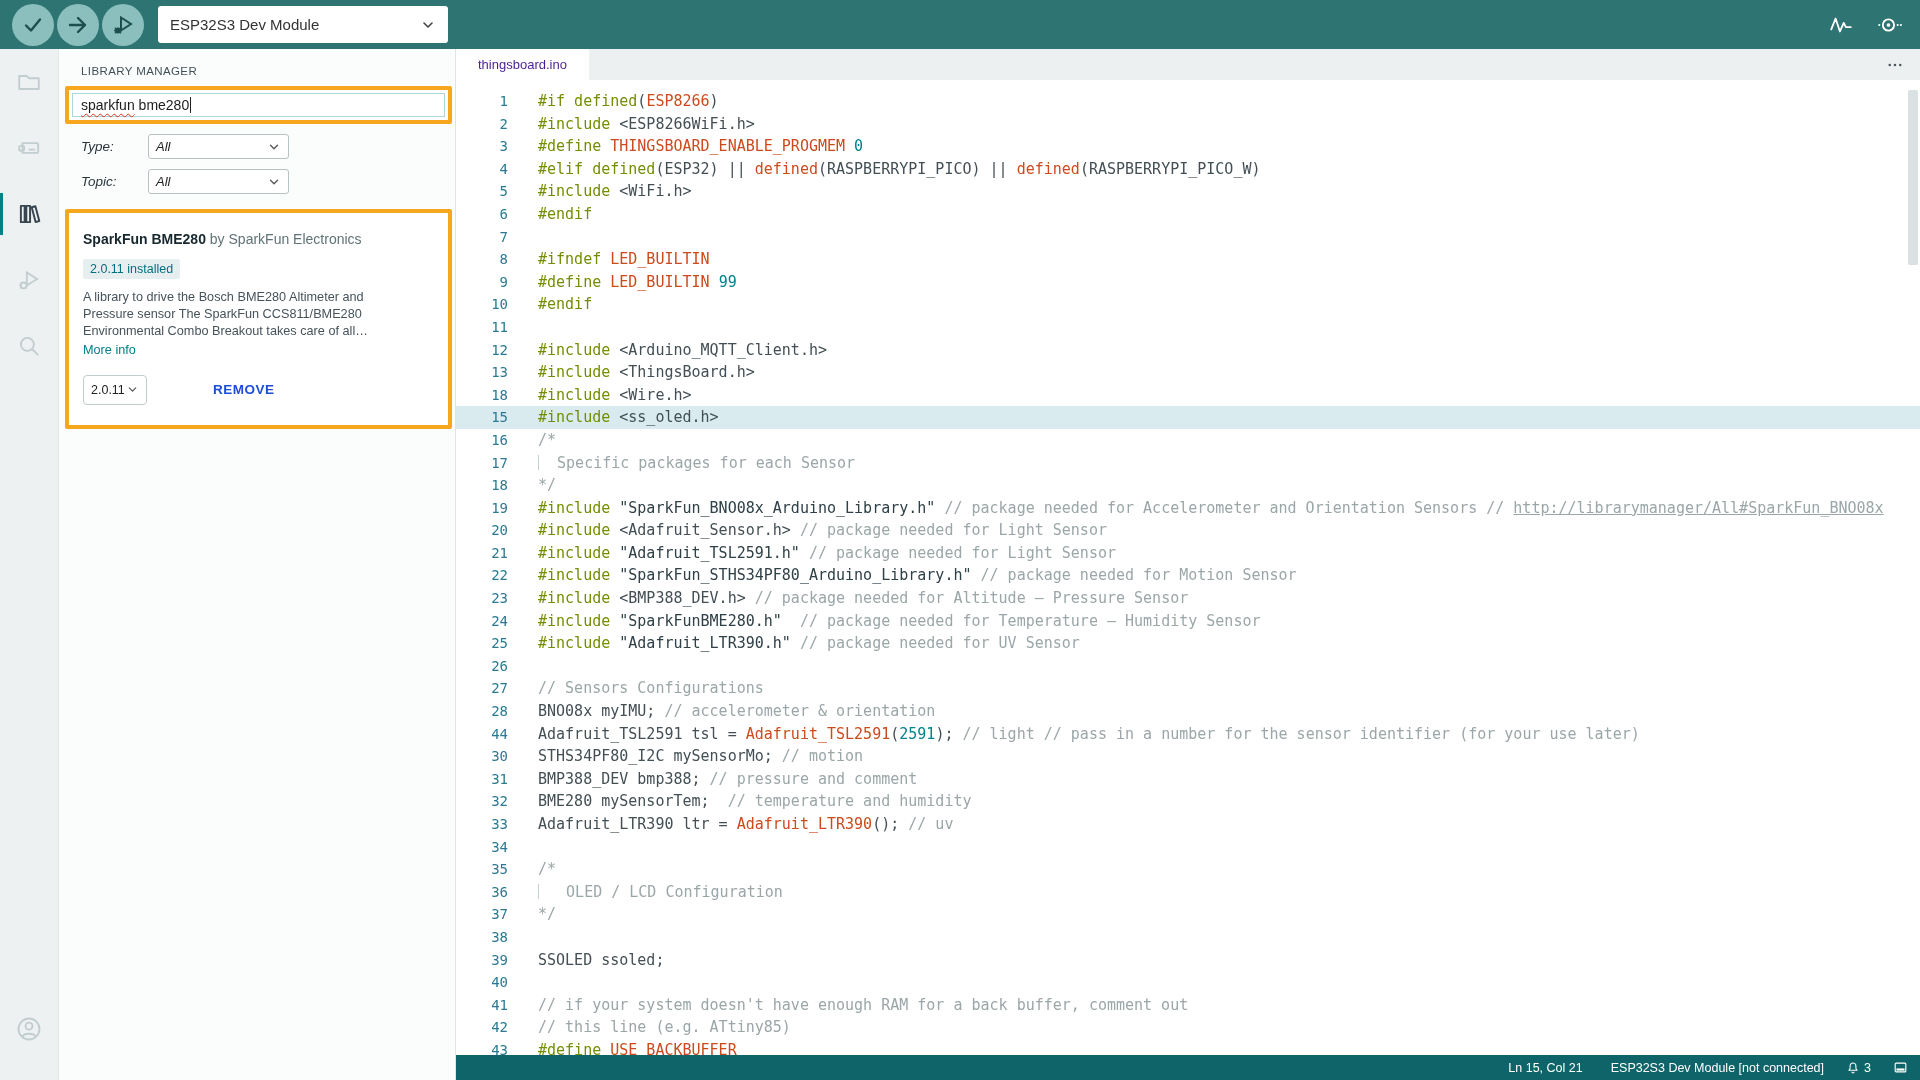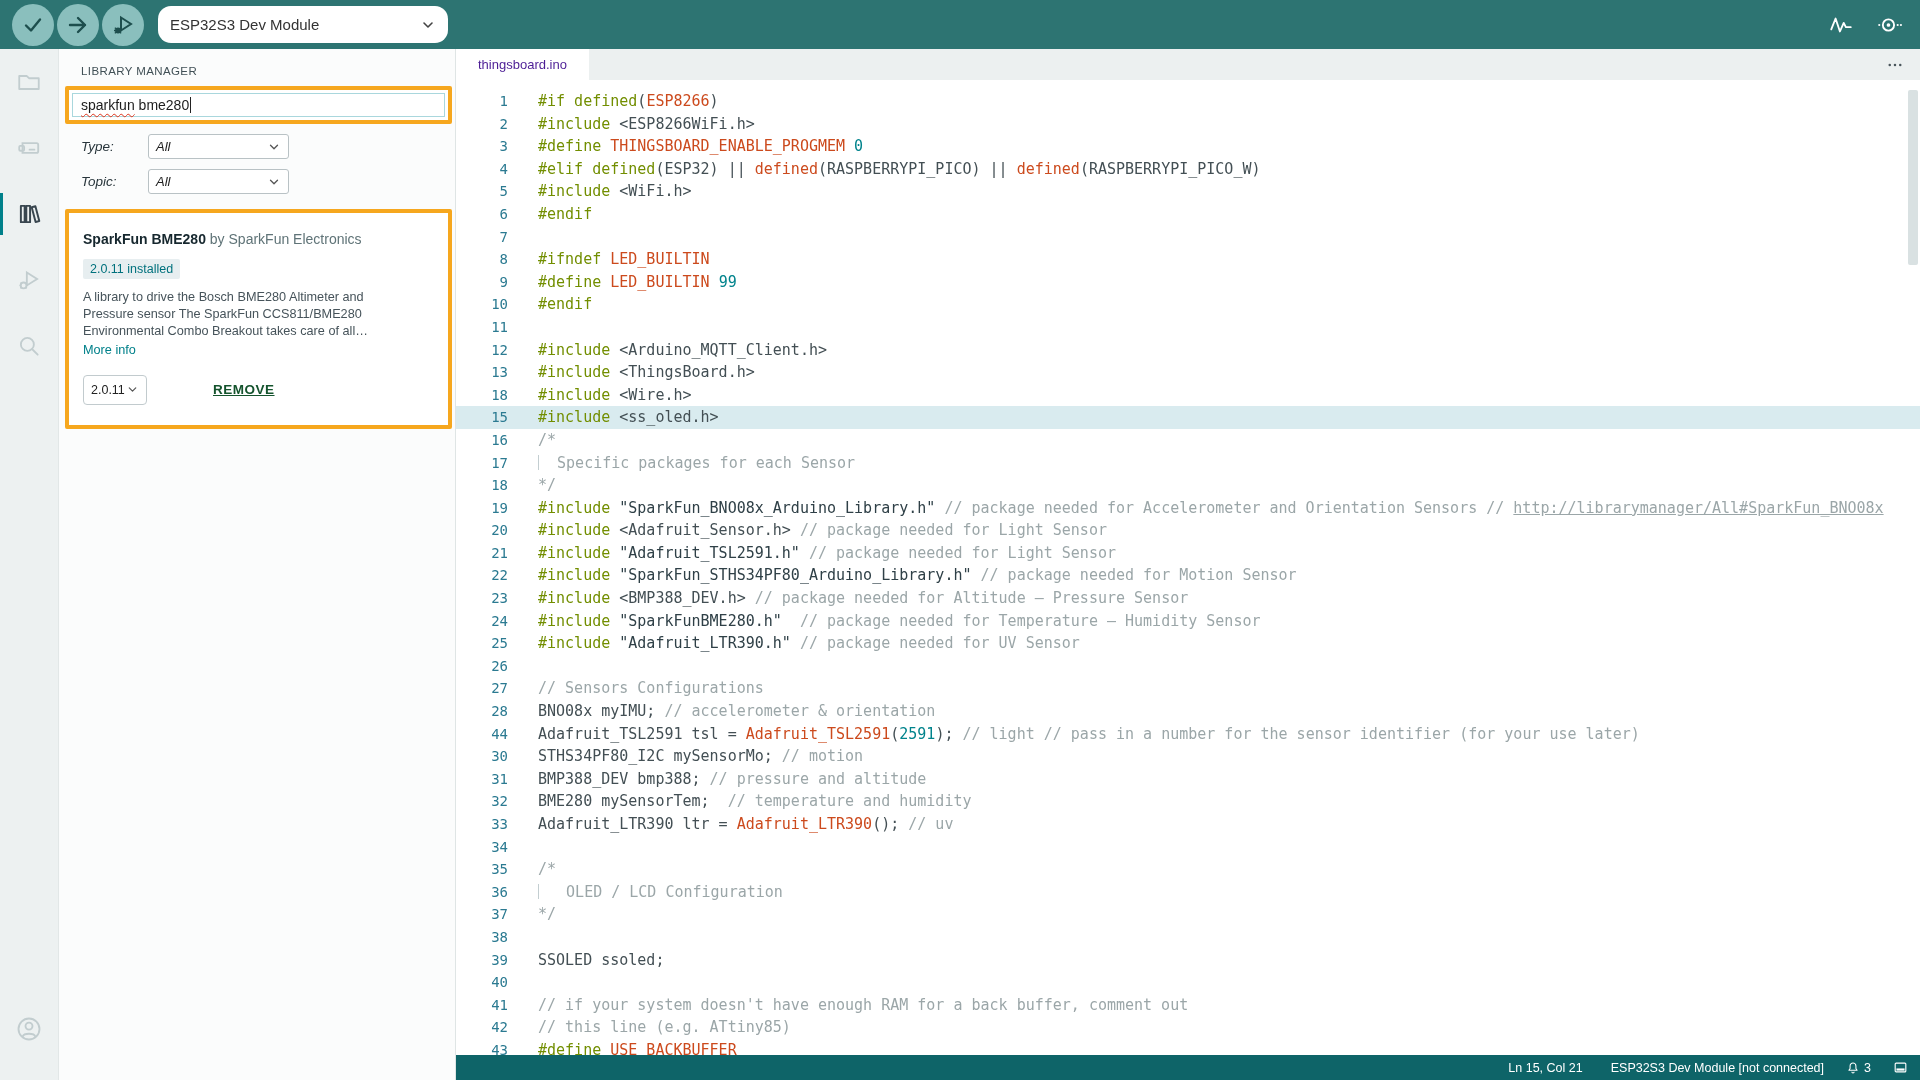--- a/index.html
+++ b/index.html
@@ -5,21 +5,21 @@
   * { box-sizing: border-box; }
   html,body { margin:0; padding:0; width:1920px; height:1080px; overflow:hidden;
               font-family:"Liberation Sans", sans-serif; background:#fff; }
   .app { width:1920px; height:1080px; display:flex; flex-direction:column; }
 
   
   .toolbar { flex:0 0 49px; background:#2D7472; display:flex; align-items:center; }
   .tb-btn { width:42px; height:42px; border-radius:50%; background:#8ABFBD; border:none;
             display:flex; align-items:center; justify-content:center; margin-left:3px; padding:0; cursor:pointer; }
   .tb-btn:first-child { margin-left:12px; }
-  .board-select { margin-left:14px; width:290px; height:37px; background:#fff; border-radius:13px;
+  .board-select { margin-left:14px; width:290px; height:37px; background:#fff; border-radius:3px;
                   display:flex; align-items:center; padding:0 12px; font-size:15px; color:#333; cursor:pointer; }
   .board-select .cv { margin-left:auto; }
   .toolbar-right { margin-left:auto; display:flex; gap:22px; margin-right:18px; align-items:center; }
 
   
   .main { flex:1; display:flex; min-height:0; }
 
   .activity { flex:0 0 58px; background:#EDF1F1; border-right:1px solid #E2E7E7;
               display:flex; flex-direction:column; align-items:center; }
   .act-item { width:58px; height:66px; display:flex; align-items:center; justify-content:center; position:relative; cursor:pointer; }
@@ -45,22 +45,22 @@
   .lib-title { width:280px; font-size:14px; line-height:1.35; color:#5F7377; }
   .lib-title b { color:#16272E; }
   .badge { display:inline-block; margin-top:10px; background:#E7EEF0; color:#00717D;
            font-size:12.5px; padding:3px 7px; border-radius:2px; }
   .desc { width:304px; margin:10px 0 0; font-size:12.7px; line-height:17px; color:#46535A; }
   .more-info { display:inline-block; margin-top:1px; color:#00808A; font-size:12.7px; line-height:17px; cursor:pointer; text-decoration:none; }
   .actions { margin-top:16px; display:flex; align-items:center; }
   .version-select { width:64px; height:30px; border:1px solid #C2CBCE; border-radius:4px; background:#fff;
                     display:flex; align-items:center; padding:0 7px; font-size:12.5px; color:#222; cursor:pointer; }
   .version-select .cv { margin-left:auto; }
-  .remove-btn { margin-left:60px; border:none; background:none; color:#14532d; font-weight:700;
-                font-size:13.5px; letter-spacing:.5px; cursor:pointer; font-family:inherit;text-decoration:underline; }
+  .remove-btn { margin-left:60px; border:none; background:none; color:#1d4ed8; font-weight:700;
+                font-size:13.5px; letter-spacing:.5px; cursor:pointer; font-family:inherit; }
 
   
   .editor { flex:1; display:flex; flex-direction:column; min-width:0; position:relative; background:#fff; }
   .tabbar { flex:0 0 31px; background:#ECF0F0; display:flex; align-items:stretch; }
   .tab { background:#fff; padding:0 22px; display:flex; align-items:center; font-size:13px; color:#4c1d95; cursor:pointer; }
   .tab-more { margin-left:auto; margin-right:16px; align-self:center; cursor:pointer; display:flex; }
   .code { flex:1; overflow:hidden; padding-top:10px; font-family:"DejaVu Sans Mono", monospace; font-size:15px; }
   .row { display:flex; height:22.6px; line-height:22.6px; white-space:pre; }
   .row.cur { background:#D9EBEF; }
   .ln { flex:0 0 52px; width:52px; text-align:right; color:#2B7A91; font-size:14px; }
@@ -282,21 +282,21 @@
           <div class="row"><span class="ln">21</span><span class="lc"><span class="tk-pp">#include </span><span class="tk-str">"Adafruit_TSL2591.h"</span><span class="tk-d"> </span><span class="tk-com">// package needed for Light Sensor</span></span></div>
           <div class="row"><span class="ln">22</span><span class="lc"><span class="tk-pp">#include </span><span class="tk-str">"SparkFun_STHS34PF80_Arduino_Library.h"</span><span class="tk-d"> </span><span class="tk-com">// package needed for Motion Sensor</span></span></div>
           <div class="row"><span class="ln">23</span><span class="lc"><span class="tk-pp">#include </span><span class="tk-d">&lt;BMP388_DEV.h&gt; </span><span class="tk-com">// package needed for Altitude – Pressure Sensor</span></span></div>
           <div class="row"><span class="ln">24</span><span class="lc"><span class="tk-pp">#include </span><span class="tk-str">"SparkFunBME280.h"</span><span class="tk-d">  </span><span class="tk-com">// package needed for Temperature – Humidity Sensor</span></span></div>
           <div class="row"><span class="ln">25</span><span class="lc"><span class="tk-pp">#include </span><span class="tk-str">"Adafruit_LTR390.h"</span><span class="tk-d"> </span><span class="tk-com">// package needed for UV Sensor</span></span></div>
           <div class="row"><span class="ln">26</span><span class="lc"></span></div>
           <div class="row"><span class="ln">27</span><span class="lc"><span class="tk-com">// Sensors Configurations</span></span></div>
           <div class="row"><span class="ln">28</span><span class="lc"><span class="tk-d">BNO08x myIMU; </span><span class="tk-com">// accelerometer &amp; orientation</span></span></div>
           <div class="row"><span class="ln">44</span><span class="lc"><span class="tk-d">Adafruit_TSL2591 tsl = </span><span class="tk-mac">Adafruit_TSL2591</span><span class="tk-d">(</span><span class="tk-num">2591</span><span class="tk-d">); </span><span class="tk-com">// light // pass in a number for the sensor identifier (for your use later)</span></span></div>
           <div class="row"><span class="ln">30</span><span class="lc"><span class="tk-d">STHS34PF80_I2C mySensorMo; </span><span class="tk-com">// motion</span></span></div>
-          <div class="row"><span class="ln">31</span><span class="lc"><span class="tk-d">BMP388_DEV bmp388; </span><span class="tk-com">// pressure and altitude</span></span></div>
+          <div class="row"><span class="ln">31</span><span class="lc"><span class="tk-d">BMP388_DEV bmp388; </span><span class="tk-com">// pressure and comment</span></span></div>
           <div class="row"><span class="ln">32</span><span class="lc"><span class="tk-d">BME280 mySensorTem;  </span><span class="tk-com">// temperature and humidity</span></span></div>
           <div class="row"><span class="ln">33</span><span class="lc"><span class="tk-d">Adafruit_LTR390 ltr = </span><span class="tk-mac">Adafruit_LTR390</span><span class="tk-d">(); </span><span class="tk-com">// uv</span></span></div>
           <div class="row"><span class="ln">34</span><span class="lc"></span></div>
           <div class="row"><span class="ln">35</span><span class="lc"><span class="tk-com">/*</span></span></div>
           <div class="row"><span class="ln">36</span><span class="lc"><span class="guide"></span><span class="tk-com">   OLED / LCD Configuration</span></span></div>
           <div class="row"><span class="ln">37</span><span class="lc"><span class="tk-com">*/</span></span></div>
           <div class="row"><span class="ln">38</span><span class="lc"></span></div>
           <div class="row"><span class="ln">39</span><span class="lc"><span class="tk-d">SSOLED ssoled;</span></span></div>
           <div class="row"><span class="ln">40</span><span class="lc"></span></div>
           <div class="row"><span class="ln">41</span><span class="lc"><span class="tk-com">// if your system doesn't have enough RAM for a back buffer, comment out</span></span></div>

